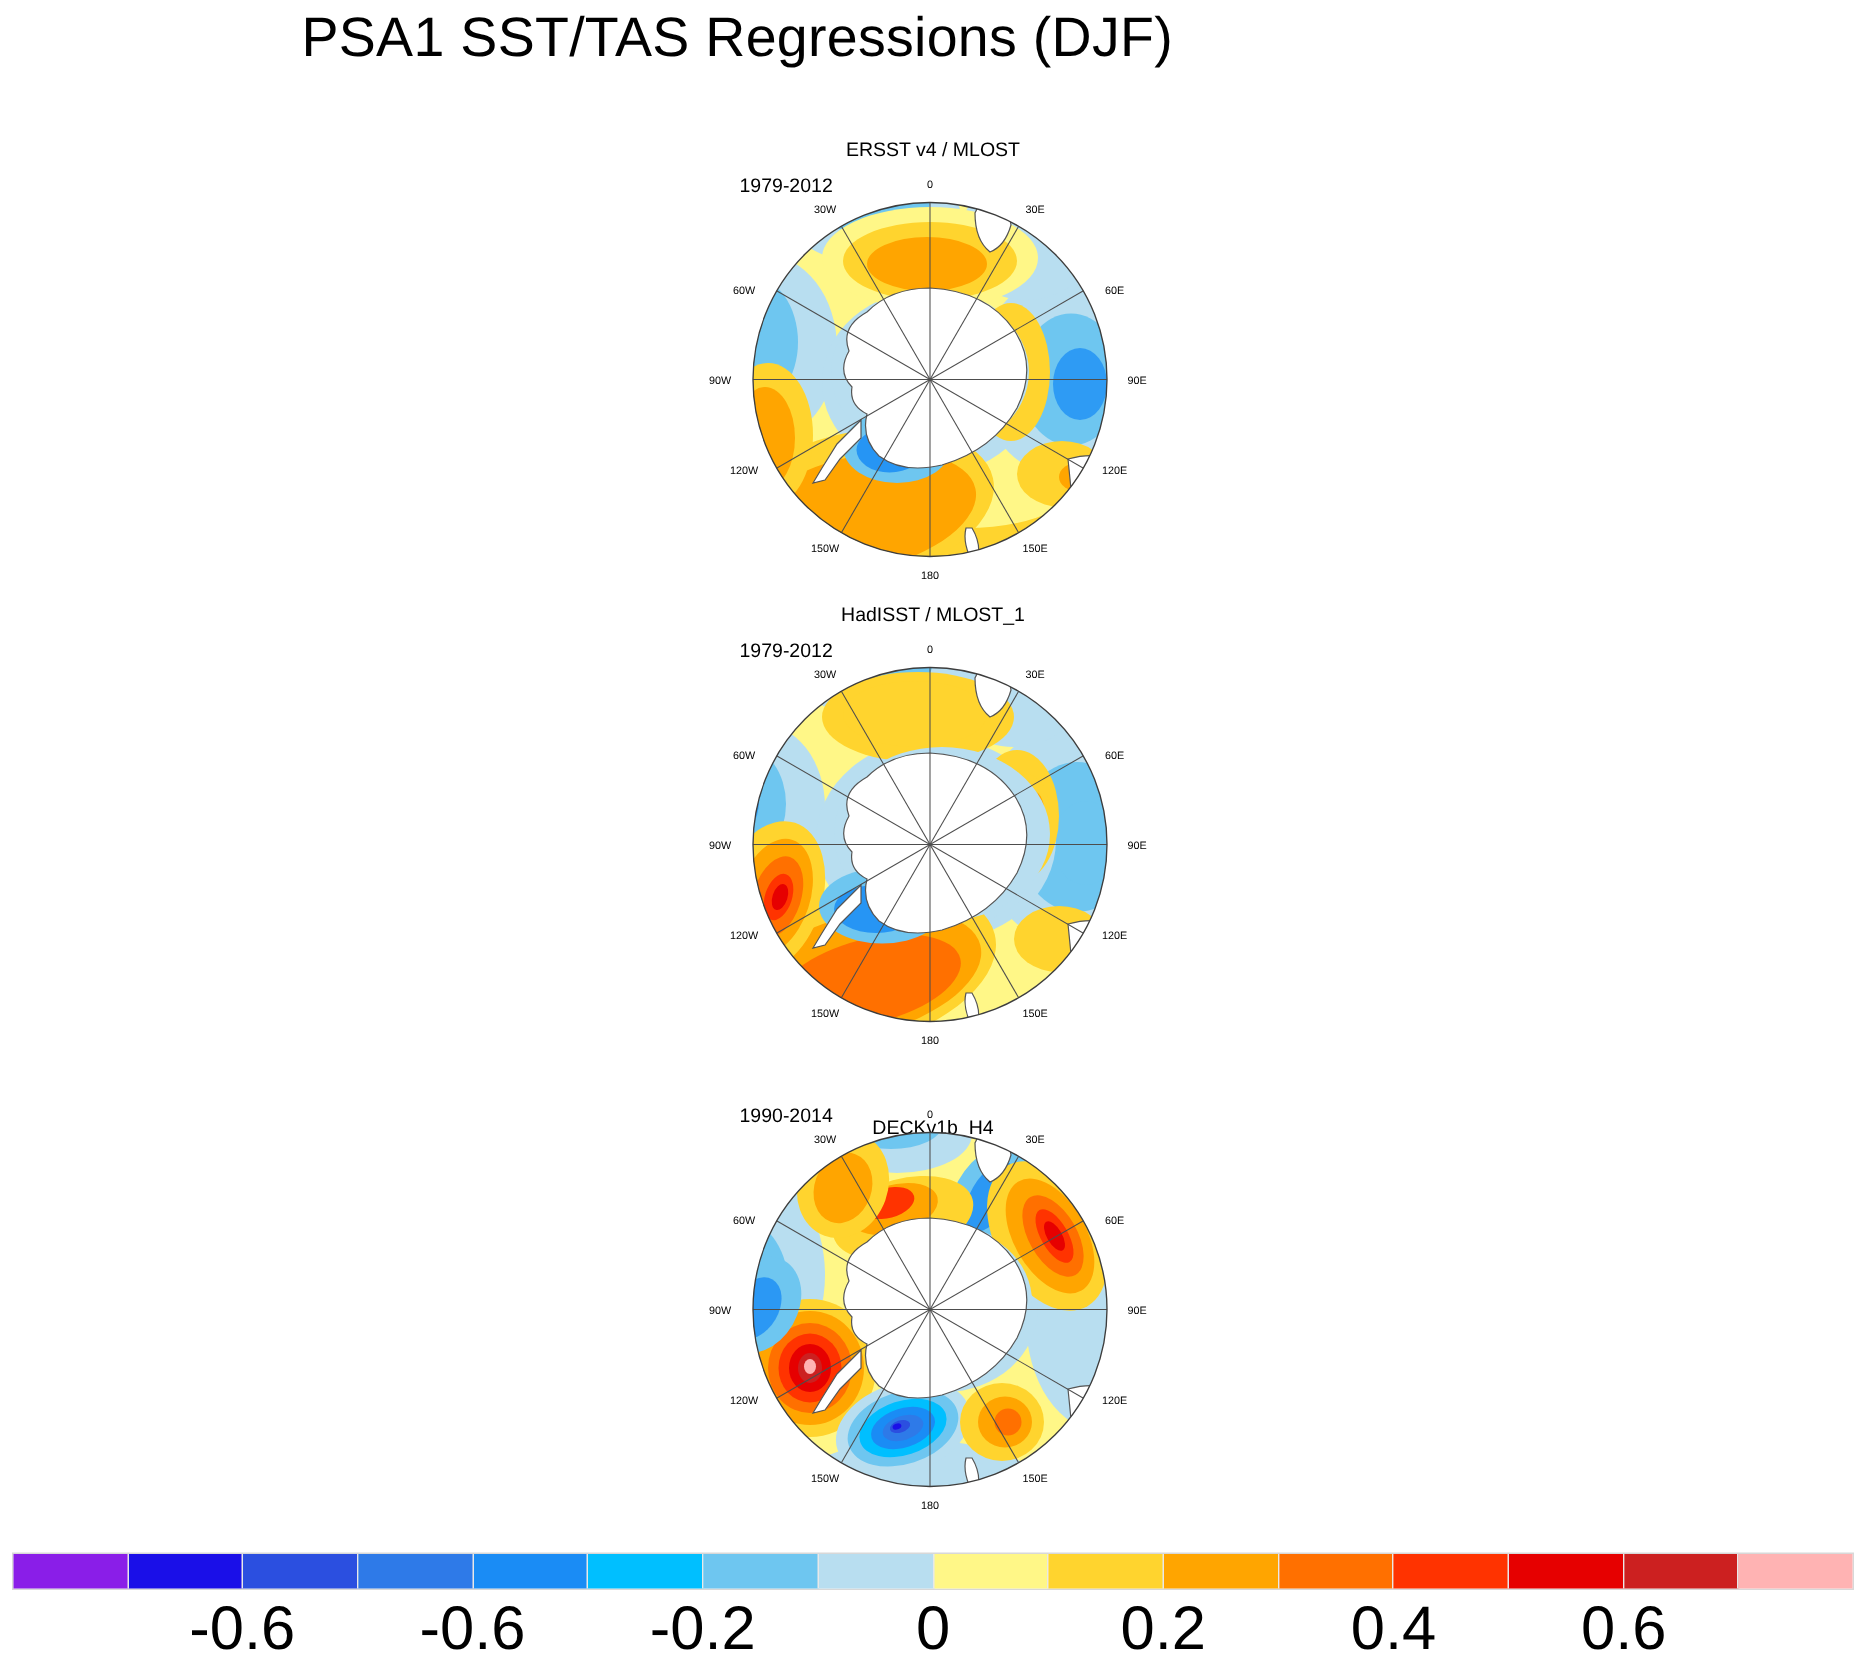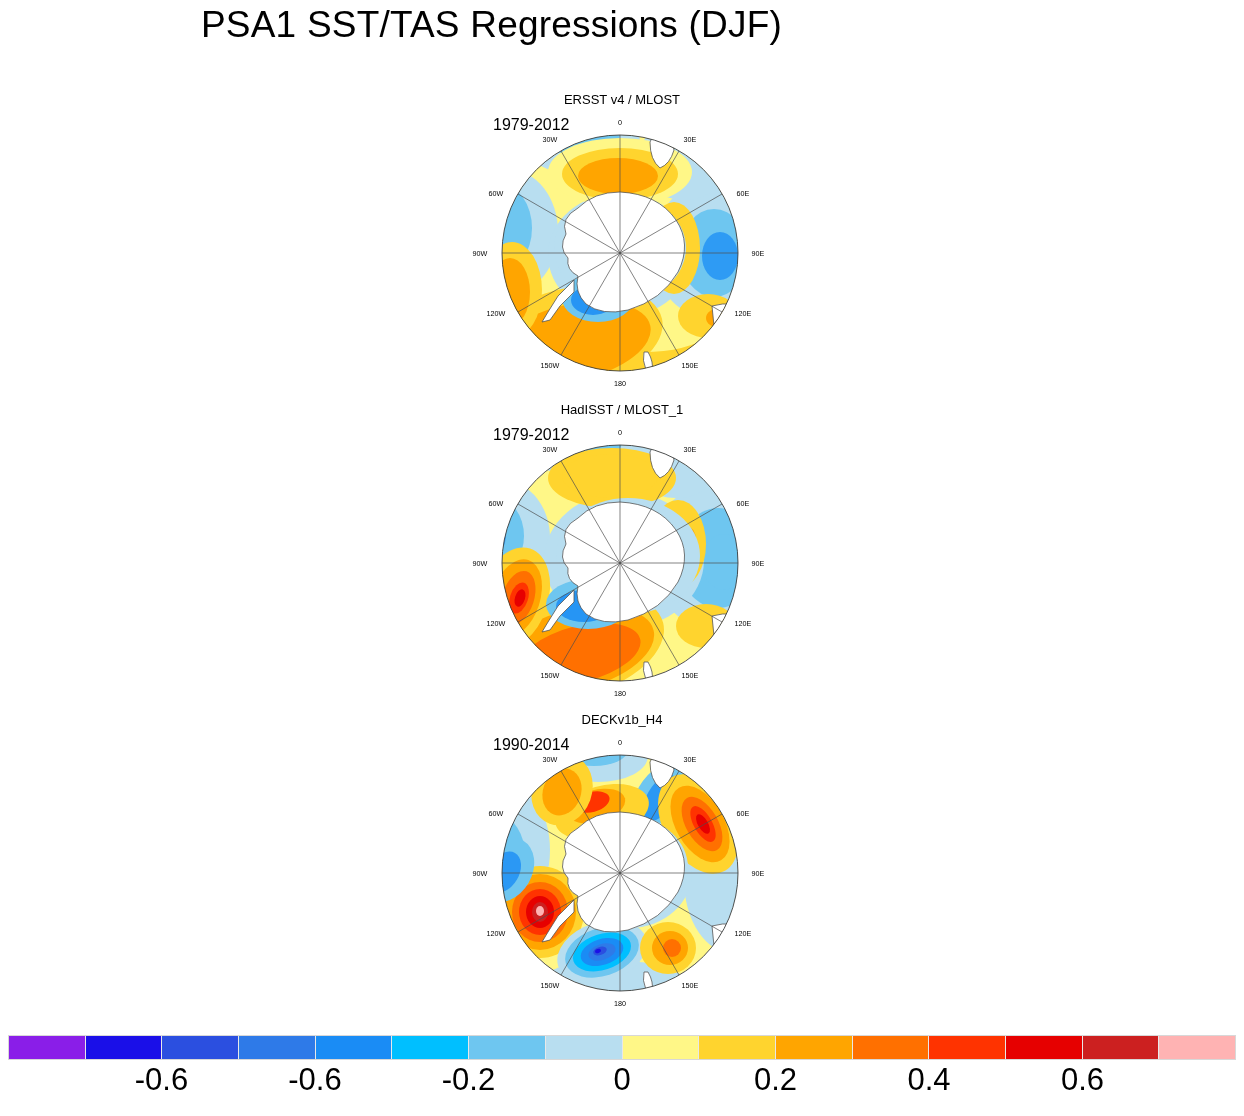--- a/index.html
+++ b/index.html
@@ -1,31 +1,31 @@
 <!DOCTYPE html>
 <html><head>
 <meta charset="utf-8">
 <style>
   html,body{margin:0;padding:0;background:#ffffff;}
   body{width:1244px;height:1116px;font-family:"Liberation Sans",sans-serif;color:#000;position:relative;overflow:hidden;}
   #figure{position:absolute;left:0;top:0;width:1244px;height:1116px;}
   .fig-title{position:absolute;left:0;top:4px;width:983px;text-align:center;font-size:37px;font-weight:400;letter-spacing:0.2px;color:#000;}
   .panel{position:absolute;left:0;width:1244px;}
   .panel-title{position:absolute;left:0;width:1244px;text-align:center;font-size:13px;color:#000;}
-  .period{position:absolute;font-size:16px;color:#000;}
+  .period{position:absolute;font-size:13px;color:#000;}
   .map-wrap{position:absolute;left:462px;width:316px;}
   svg{display:block;overflow:visible;}
   .lonlab{font-size:7.2px;fill:#000;font-family:"Liberation Sans",sans-serif;}
   .gridline{stroke:#4d4d4d;stroke-width:0.7;fill:none;}
   .outline{stroke:#3d3d3d;stroke-width:0.9;fill:none;}
   .coast{stroke:#555;stroke-width:0.8;fill:#ffffff;}
   .cbar{position:absolute;left:8px;top:1035px;width:1228px;height:25px;display:flex;border:1px solid #d8d8d8;box-sizing:border-box;}
   .cbar-cell{flex:1 1 0;height:100%;}
   .cbar-ticks{position:absolute;left:8px;top:1062px;width:1228px;height:44px;}
-  .cbar-tick{position:absolute;top:0;transform:translateX(-50%);font-size:31px;color:#000;text-align:center;}
+  .cbar-tick{position:absolute;top:0;transform:translateX(-50%);font-size:41px;color:#000;text-align:center;}
 </style>
 </head>
 <body>
 
 <div id="figure">
 
   <div class="fig-title">PSA1 SST/TAS Regressions (DJF)</div>
 
   <div class="panel">
     <div class="panel-title" style="top:92px">ERSST v4 / MLOST</div>
@@ -198,21 +198,21 @@
           <text class="lonlab" x="34" y="196" text-anchor="middle">120W</text>
           <text class="lonlab" x="18" y="136" text-anchor="middle">90W</text>
           <text class="lonlab" x="34" y="76" text-anchor="middle">60W</text>
           <text class="lonlab" x="88" y="22" text-anchor="middle">30W</text>
         </g>
       </svg>
     </div>
   </div>
 
   <div class="panel">
-    <div class="panel-title" style="top:712px">DECKv1b_H4</div>
+    <div class="panel-title" style="top:744px">DECKv1b_H4</div>
     <div class="period" style="left:493px;top:736px">1990-2014</div>
     <div class="map-wrap" style="top:740px">
       <svg width="316" height="266" viewBox="0 0 316 266">
         <defs>
             <clipPath id="clip3">
               <circle cx="158" cy="133" r="118"></circle>
             </clipPath>
           </defs>
         <g clip-path="url(#clip3)">
           <circle cx="158" cy="133" r="118" fill="#FFF787"></circle>

